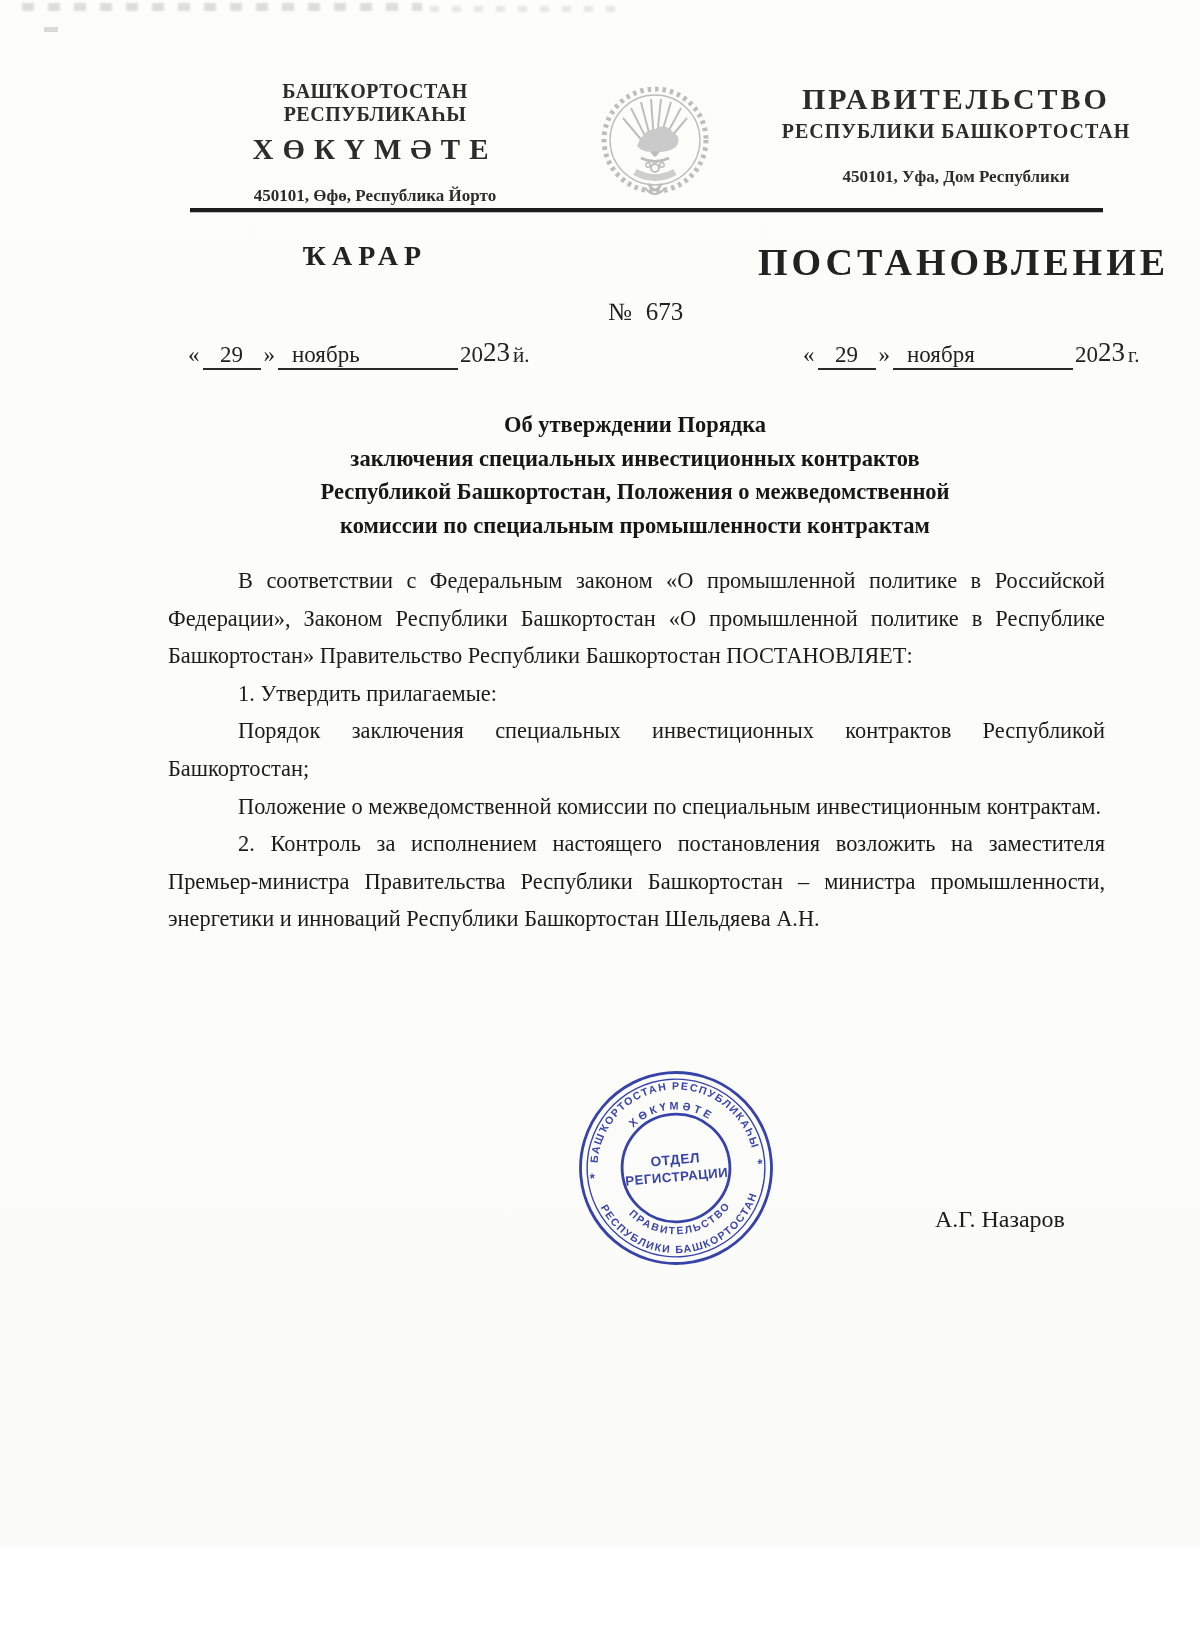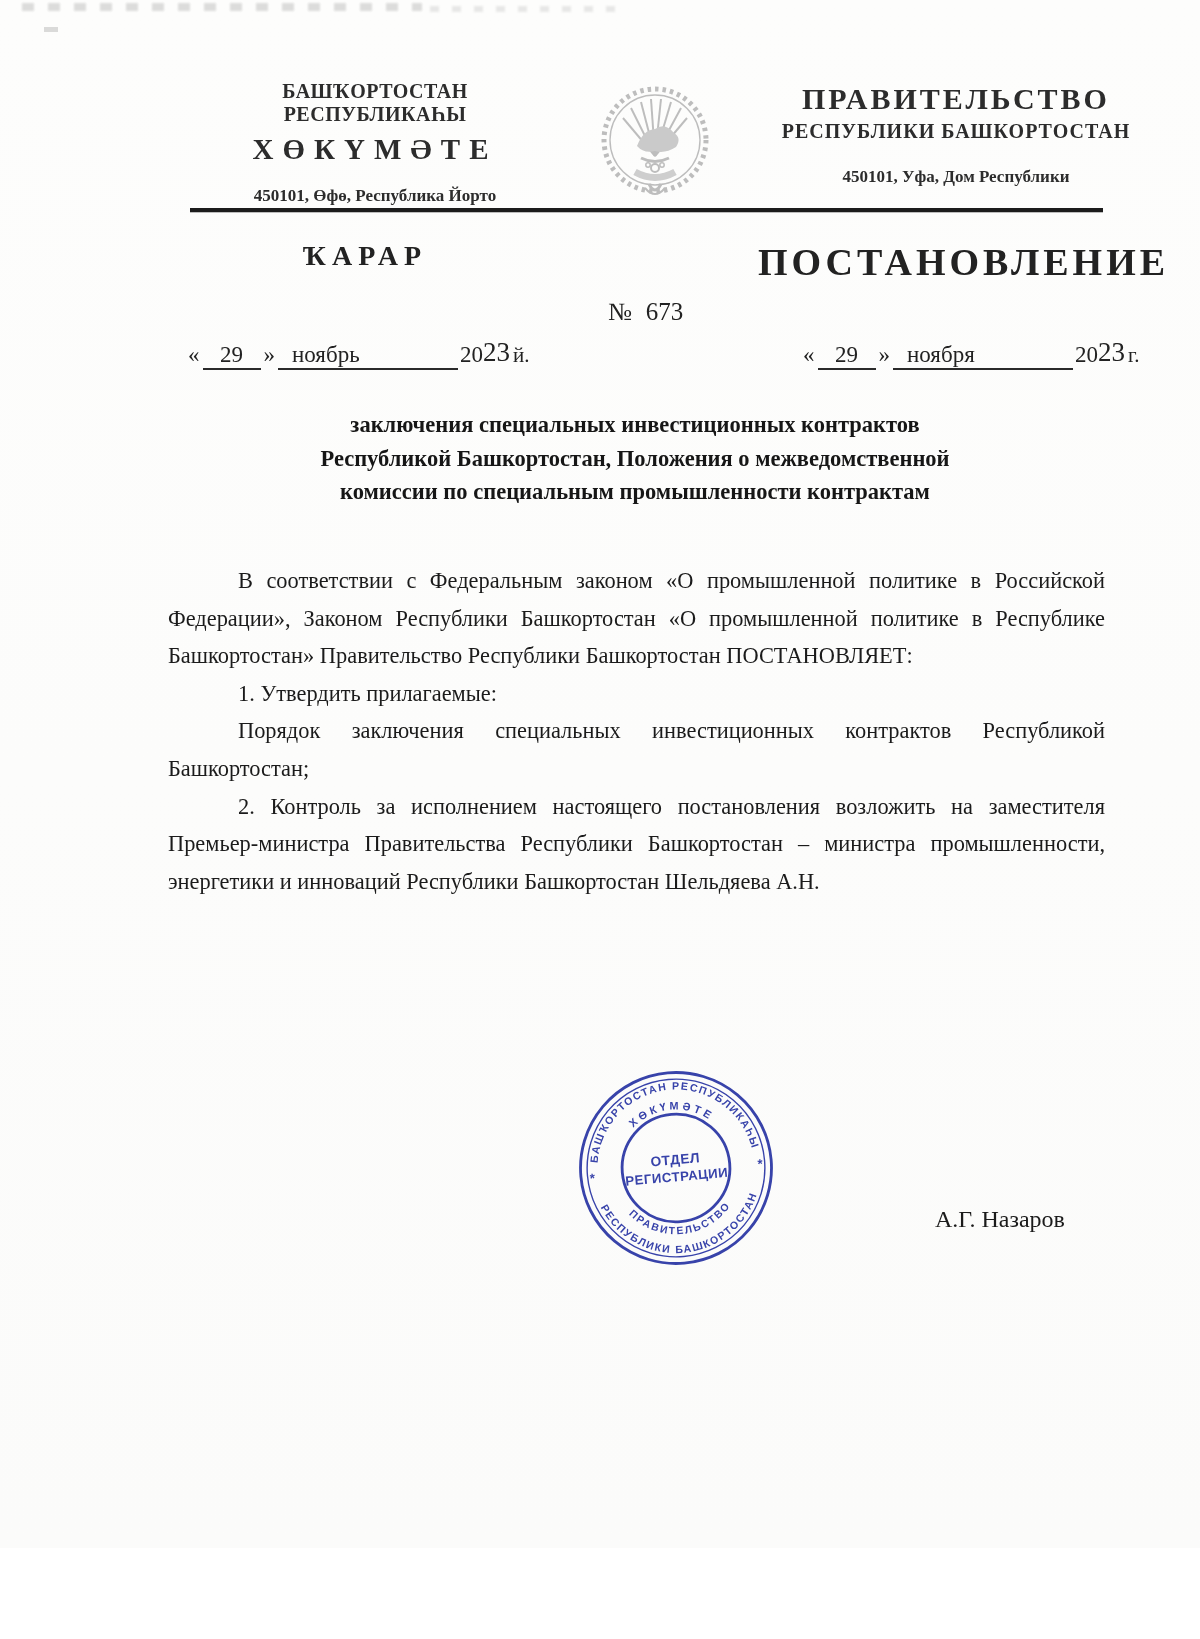--- a/index.html
+++ b/index.html
@@ -123,29 +123,31 @@
     <span class="quote">«</span><span class="fill day">29</span><span class="quote">»</span><span class="fill month">ноябрь</span><span class="century">20</span><span class="yearfill">23</span><span class="era">й.</span>
   </div>
   <div class="dateline dl-num">
     <span>№</span><span class="num-val">673</span>
   </div>
   <div class="dateline dl-right">
     <span class="quote">«</span><span class="fill day">29</span><span class="quote">»</span><span class="fill month">ноября</span><span class="century">20</span><span class="yearfill">23</span><span class="era">г.</span>
   </div>
 
   <div class="title">
+    <div>Об утверждении Порядка</div>
     <div>заключения специальных инвестиционных контрактов</div>
     <div>Республикой Башкортостан, Положения о межведомственной</div>
     <div>комиссии по специальным промышленности контрактам</div>
   </div>
 
   <div class="body-text">
     <p>В соответствии с Федеральным законом «О промышленной политике в Российской Федерации», Законом Республики Башкортостан «О промышленной политике в Республике Башкортостан» Правительство Республики Башкортостан ПОСТАНОВЛЯЕТ:</p>
     <p>1. Утвердить прилагаемые:</p>
     <p>Порядок заключения специальных инвестиционных контрактов Республикой Башкортостан;</p>
+    <p>Положение о межведомственной комиссии по специальным инвестиционным контрактам.</p>
     <p>2. Контроль за исполнением настоящего постановления возложить на заместителя Премьер-министра Правительства Республики Башкортостан – министра промышленности, энергетики и инноваций Республики Башкортостан Шельдяева А.Н.</p>
   </div>
 
   <div class="sig-name">А.Г. Назаров</div>
 
   <div class="stamp">
     <svg viewBox="0 0 220 220" width="208" height="208" aria-hidden="true">
       <defs>
         <path id="arcTopOuter" d="M 27,110 A 83,83 0 0 1 193,110"></path>
         <path id="arcBottomOuter" d="M 20,110 A 90,90 0 0 0 200,110"></path>

